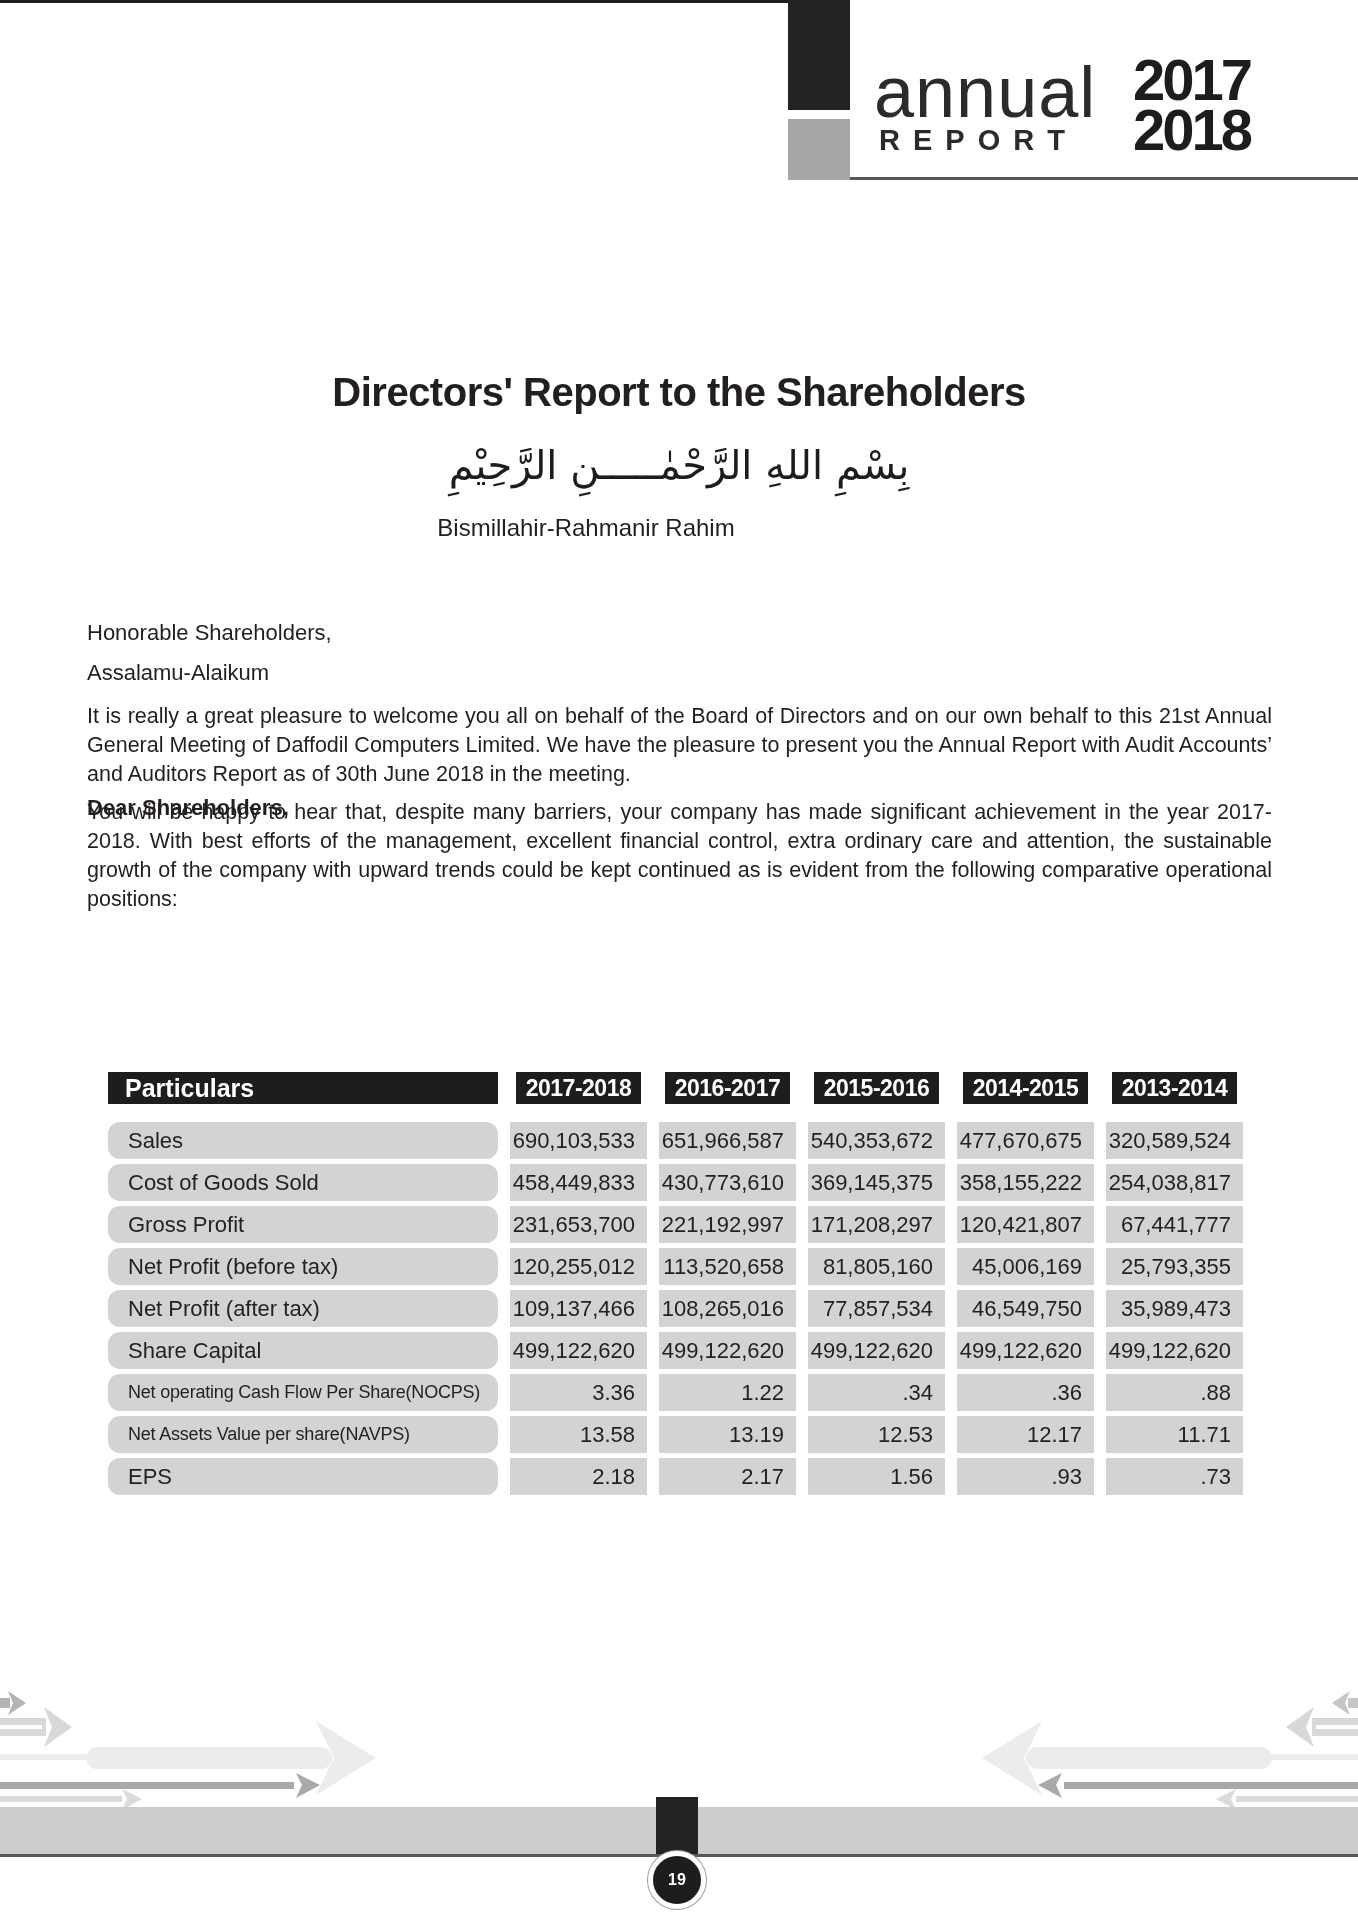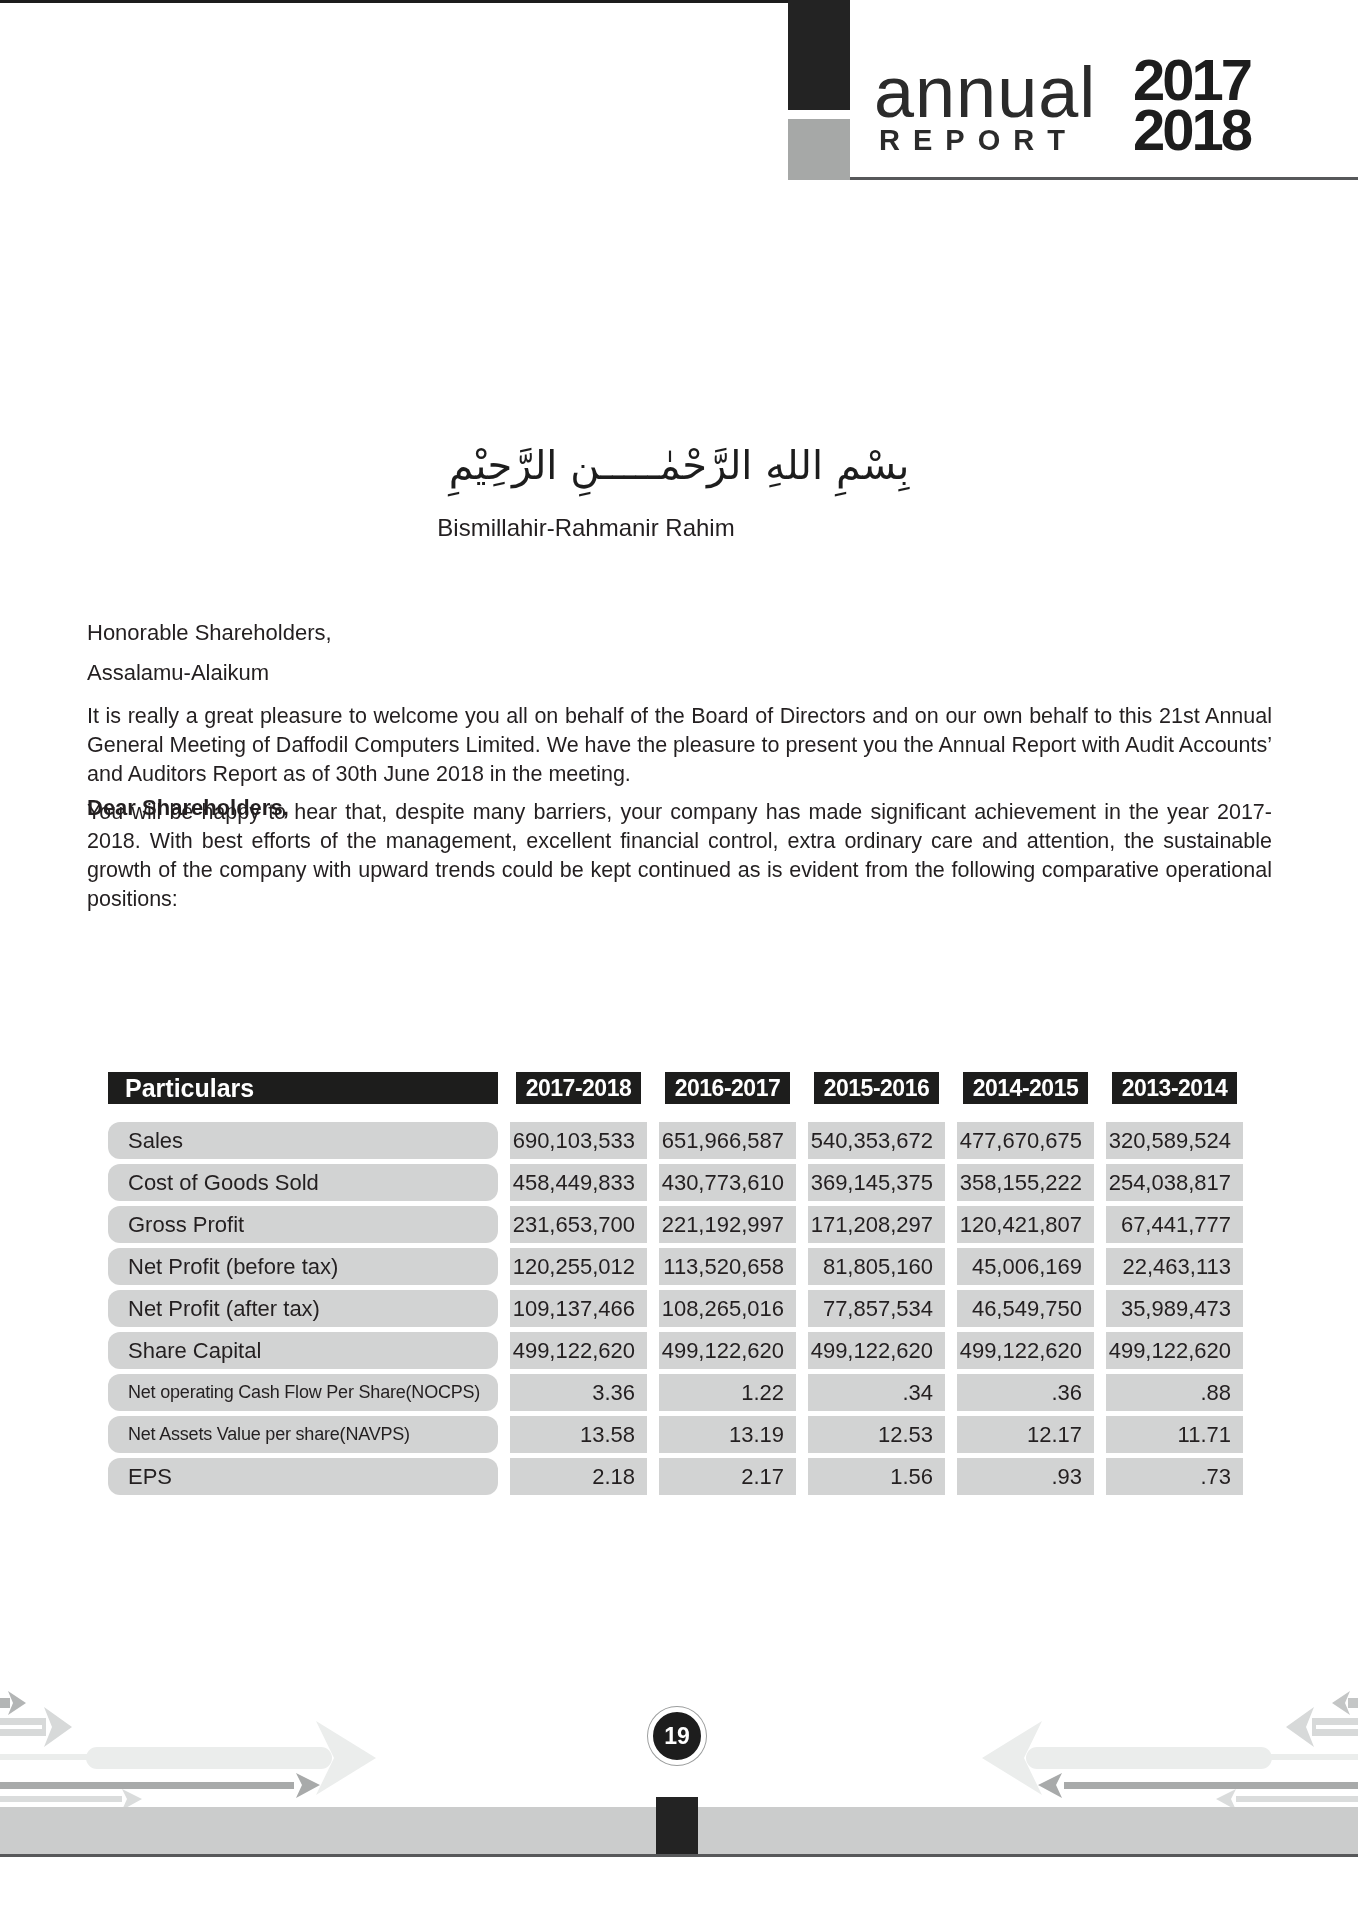--- a/index.html
+++ b/index.html
@@ -63,24 +63,24 @@
   .t-row .label { padding-left:20px;border-radius:12px; }
   .t-row .label.small { font-size:18px; letter-spacing:-0.2px; }
   .t-row .num { justify-content:flex-end; padding-right:12px; }
   
   .foot-band {
     position:absolute; left:0; top:1807px; width:1358px; height:47px;
     background:#cbcccc; border-bottom:3px solid #57585a;
   }
   .foot-block { position:absolute; left:656px; top:1797px; width:42px; height:57px; background:#232323; }
   .page-badge {
-    position:absolute; left:648px; top:1707px; width:48px; height:48px; border-radius:50%;
+    position:absolute; left:648px; top:1851px; width:48px; height:48px; border-radius:50%;
     background:#1d1d1d; border:5px solid #ffffff; box-shadow:0 0 0 1px #9b9d9d;
     display:flex; align-items:center; justify-content:center;
-    color:#ffffff; font-size:23px; font-weight:bold;
+    color:#ffffff; font-size:16px; font-weight:bold;
   }
   .decor { position:absolute; top:1685px; width:380px; height:125px; }
   .decor-left  { left:0; }
   .decor-right { left:978px; transform:scaleX(-1); }
 </style>
 </head>
 <body>
 
 <div class="page">
 
@@ -88,20 +88,21 @@
   <div class="blk-block"></div>
   <div class="gry-block"></div>
   <div class="hdr-rule"></div>
   <div class="brand-annual">annual</div>
   <div class="brand-report">REPORT</div>
   <div class="brand-years">
     <div>2017</div>
     <div>2018</div>
   </div>
 
+  <div class="doc-title">Directors' Report to the Shareholders</div>
   <div class="calligraphy">بِسْمِ اللهِ الرَّحْمٰـــــنِ الرَّحِيْمِ</div>
   <div class="translit">Bismillahir-Rahmanir Rahim</div>
 
   <div class="bodyline sal2">Assalamu-Alaikum</div>
   <div class="bodyline sal1">Honorable Shareholders,</div>
   <div class="bodyline para para1">It is really a great pleasure to welcome you all on behalf of the Board of Directors and on our own behalf to this 21st Annual General Meeting of Daffodil Computers Limited. We have the pleasure to present you the Annual Report with Audit Accounts’ and Auditors Report as of 30th June 2018 in the meeting.</div>
   <div class="bodyline dear">Dear Shareholders,</div>
   <div class="bodyline para para2">You will be happy to hear that, despite many barriers, your company has made significant achievement in the year 2017-2018. With best efforts of the management, excellent financial control, extra ordinary care and attention, the sustainable growth of the company with upward trends could be kept continued as is evident from the following comparative operational positions:</div>
 
   <div class="table">
@@ -138,21 +139,21 @@
           <div class="cell num">171,208,297</div>
           <div class="cell num">120,421,807</div>
           <div class="cell num">67,441,777</div>
         </div>
         <div class="t-row">
           <div class="cell label">Net Profit (before tax)</div>
           <div class="cell num">120,255,012</div>
           <div class="cell num">113,520,658</div>
           <div class="cell num">81,805,160</div>
           <div class="cell num">45,006,169</div>
-          <div class="cell num">22,463,113</div>
+          <div class="cell num">25,793,355</div>
         </div>
         <div class="t-row">
           <div class="cell label">Net Profit (after tax)</div>
           <div class="cell num">109,137,466</div>
           <div class="cell num">108,265,016</div>
           <div class="cell num">77,857,534</div>
           <div class="cell num">46,549,750</div>
           <div class="cell num">35,989,473</div>
         </div>
         <div class="t-row">

